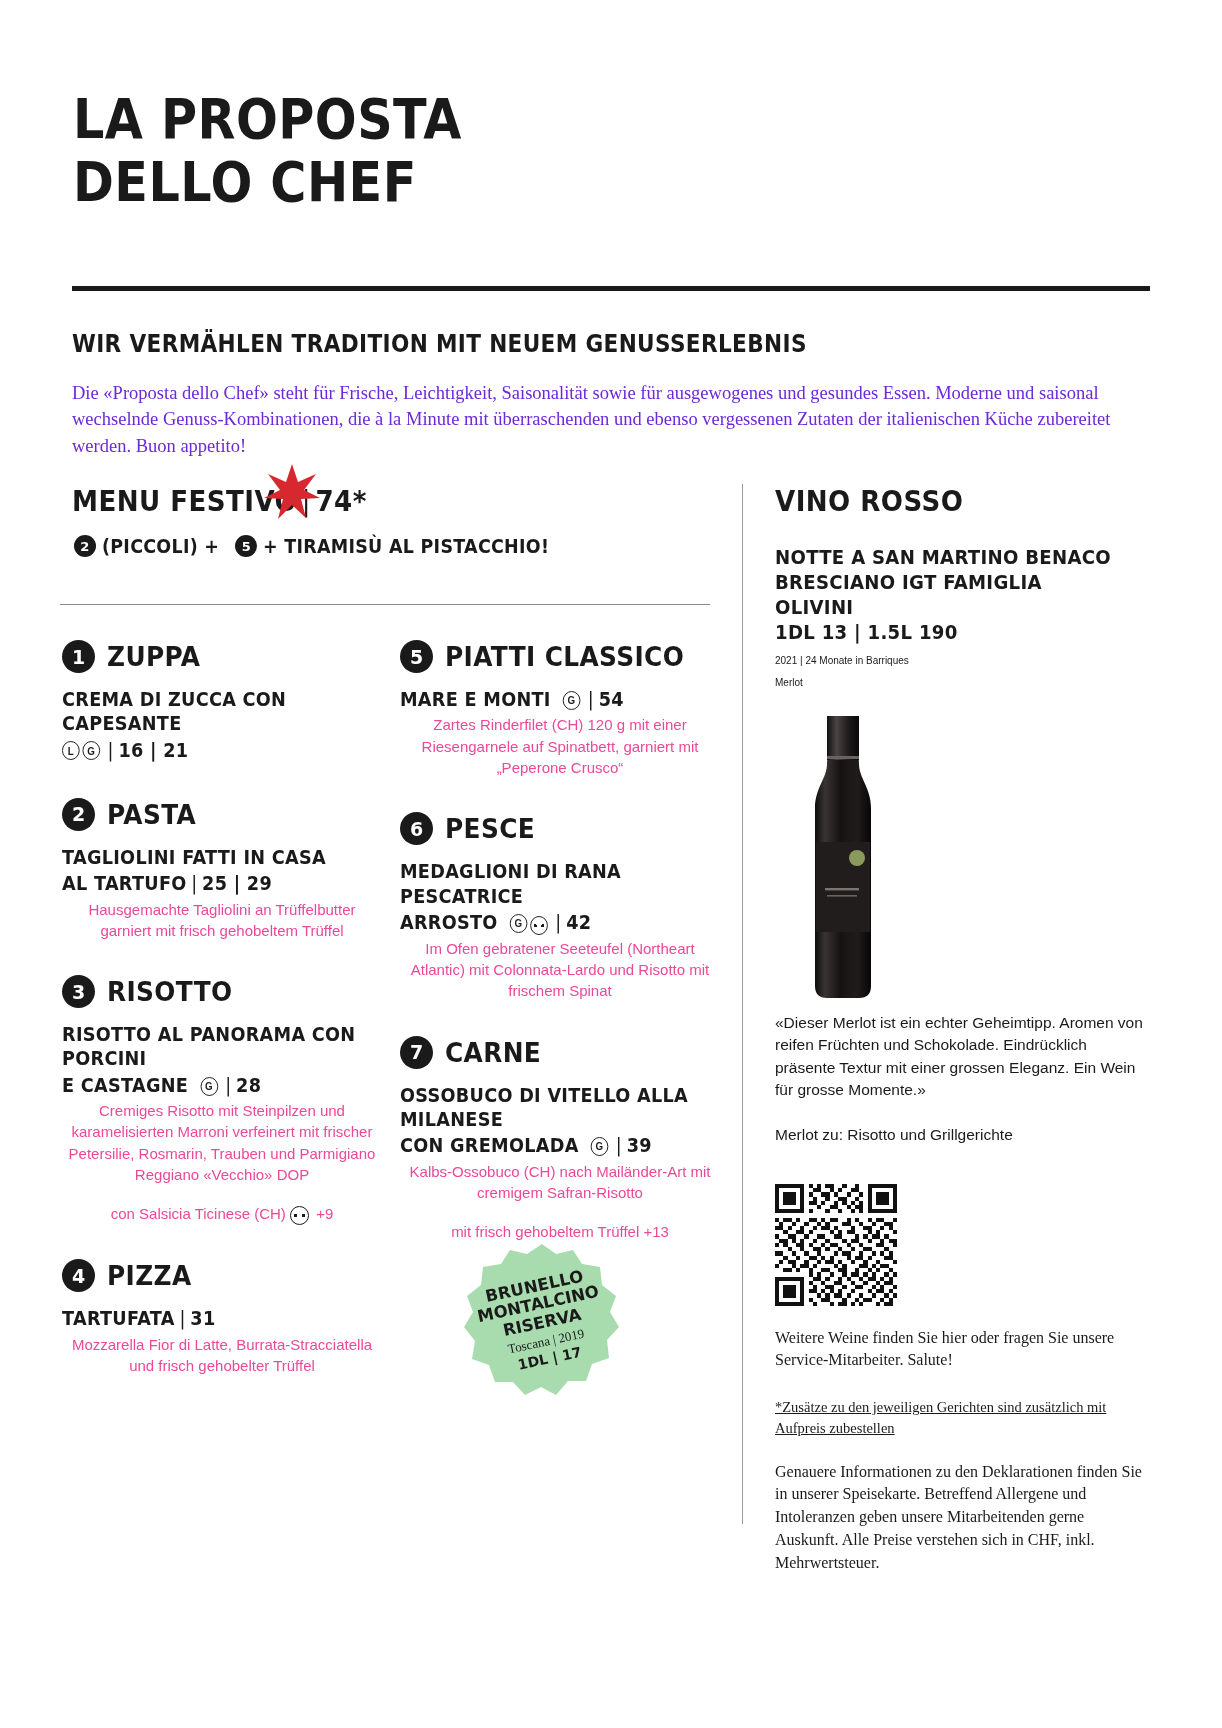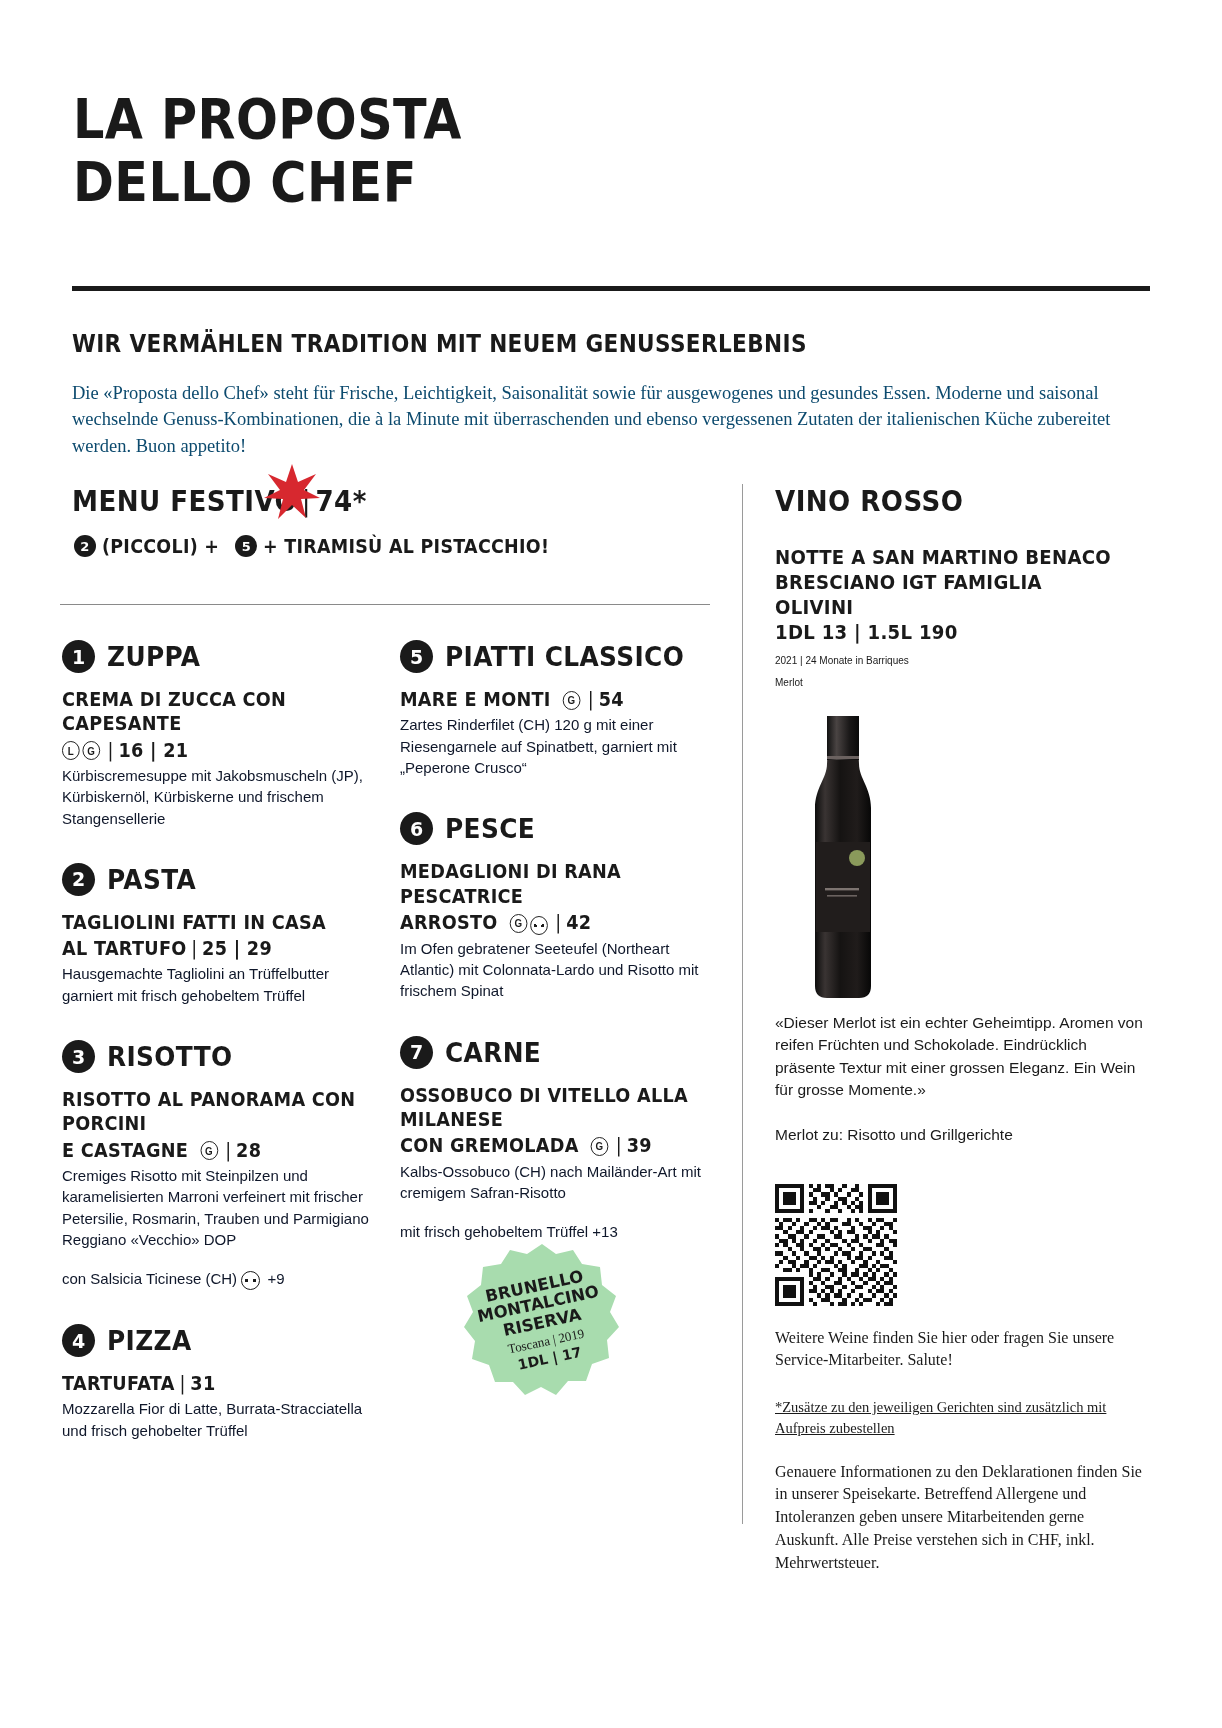--- a/index.html
+++ b/index.html
@@ -60,21 +60,21 @@
     transform-origin: left top;
   }
 
   .intro {
     position: absolute;
     left: 72px;
     top: 380px;
     width: 1080px;
     font-size: 18.5px;
     line-height: 1.42;
-    color: #0c4a6e;
+    color: #6d28d9;
   }
 
   
   .festivo {
     position: absolute;
     left: 72px;
     top: 484px;
     font-family: "DejaVu Sans", sans-serif;
     font-weight: bold;
     font-size: 29px;
@@ -168,22 +168,23 @@
     transform: scaleX(0.93);
     transform-origin: left top;
     margin-bottom: 2px;
   }
   .dish-name .price { font-weight: bold; }
   .bar { padding: 0 5px; font-weight: normal; }
   .desc {
     font-family: "Liberation Sans", sans-serif;
     font-size: 15px;
     line-height: 1.42;
-    color: #0f172a;
+    color: #ec4899;
     margin-top: 3px;
+    text-align: center;
   }
   .desc.gap { margin-top: 18px; }
 
   .alg {
     display: inline-flex;
     align-items: center;
     justify-content: center;
     width: 17px; height: 17px;
     border: 1.6px solid #1a1a1a;
     border-radius: 50%;
@@ -335,21 +336,20 @@
 
     <div class="sect">
       <div class="sect-head">
         <span class="num lg">1</span>
         <span class="sect-title">ZUPPA</span>
       </div>
       <div class="dish-name">CREMA DI ZUCCA CON CAPESANTE</div>
       <div class="dish-name">
         <span class="alg">L</span><span class="alg">G</span><span class="bar">|</span><span class="price">16 | 21</span>
       </div>
-      <div class="desc">Kürbiscremesuppe mit Jakobsmuscheln (JP), Kürbiskernöl, Kürbiskerne und frischem Stangensellerie</div>
     </div>
 
     <div class="spacer-md"></div>
 
     <div class="sect">
       <div class="sect-head">
         <span class="num lg">2</span>
         <span class="sect-title">PASTA</span>
       </div>
       <div class="dish-name">TAGLIOLINI FATTI IN CASA</div>

